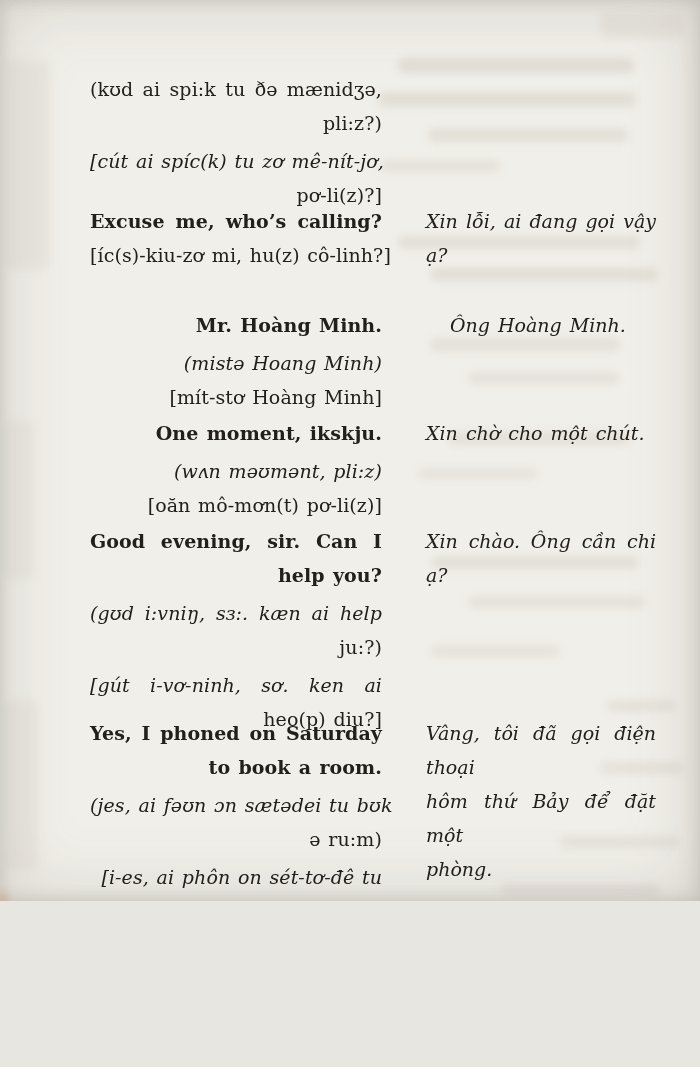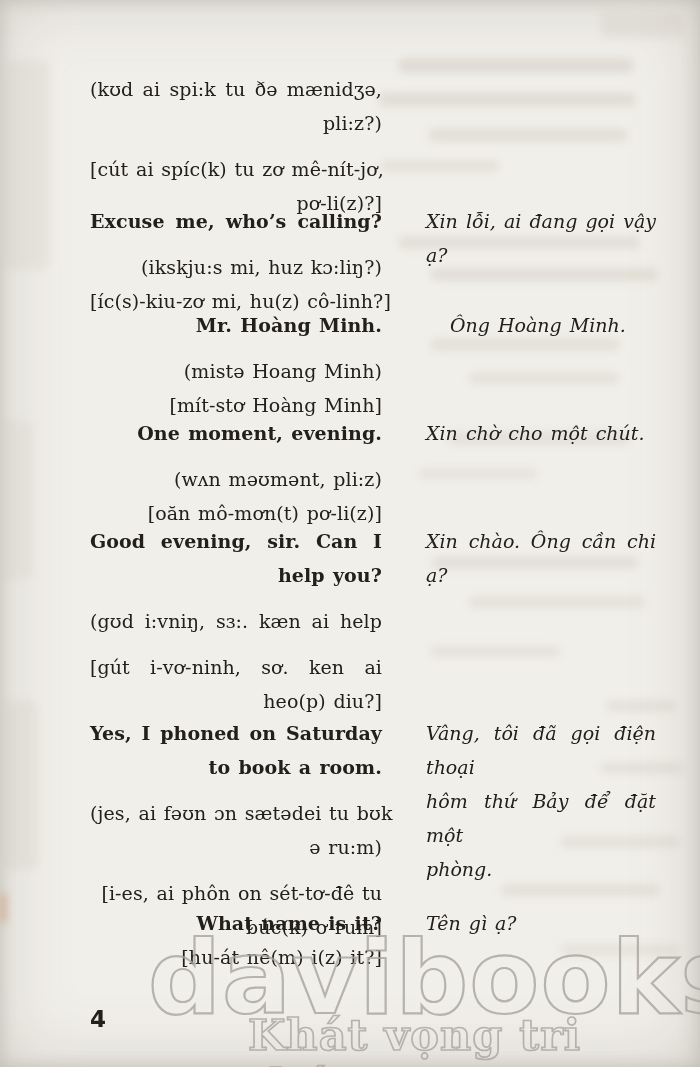--- a/index.html
+++ b/index.html
@@ -8,21 +8,21 @@
     --wm:#a9a59e;
   }
   html,body{margin:0;padding:0;}
   body{
     width:700px;height:1067px;
     font-family:"DejaVu Serif","Liberation Serif",serif;
     background:#e8e6e0;
   }
   .page{
     position:relative;
-    width:700px;height:1067px;
+    width:700px;height:901px;
     background:var(--paper);
     overflow:hidden;
     color:var(--ink);
     font-size:19px;
     box-shadow:inset 0 0 70px rgba(110,104,92,0.22), inset -6px 0 18px rgba(90,85,75,0.12), inset 4px 0 14px rgba(90,85,75,0.10);
   }
   
   .entry{
     position:absolute;
     left:90px; right:44px;
@@ -33,21 +33,21 @@
   .col-en{min-width:0;}
   .col-vi{min-width:0;}
   .line{
     line-height:34px;
     white-space:nowrap;
     word-spacing:1.5px;
     letter-spacing:0.1px;
     text-align:right;
   }
   .line.bold{font-weight:700;}
-  .line.g{margin-top:12px;}
+  .line.g{margin-top:4px;font-style:italic;}
   .line.j{
     white-space:normal;
     text-align:justify;
     text-align-last:justify;
   }
   .vline{
     line-height:34px;
     font-style:italic;
     white-space:nowrap;
     word-spacing:2px;
@@ -138,52 +138,52 @@
             <div class="line phon j">(kʊd ai spi:k tu ðə mænidʒə,</div>
             <div class="line phon">pli:z?)</div>
             <div class="line vphon g">[cút ai spíc(k) tu zơ mê-nít-jơ,</div>
             <div class="line vphon">pơ-li(z)?]</div>
           </div>
           <div class="col-vi"></div>
         </div>
         <div class="entry" style="top: 204px;">
           <div class="col-en">
             <div class="line bold j">Excuse me, who’s calling?</div>
-            <div class="line phon g">(ikskju:s mi, huz kɔ:liŋ?)</div>
             <div class="line vphon">[íc(s)-kiu-zơ mi, hu(z) cô-linh?]</div>
           </div>
           <div class="col-vi">
             <div class="vline j">Xin lỗi, ai đang gọi vậy ạ?</div>
           </div>
         </div>
         <div class="entry" style="top: 308px; gap: 28px;">
           <div class="col-en">
             <div class="line bold">Mr. Hoàng Minh.</div>
             <div class="line phon g">(mistə Hoang Minh)</div>
             <div class="line vphon">[mít-stơ Hoàng Minh]</div>
           </div>
           <div class="col-vi">
             <div class="vline">Ông Hoàng Minh.</div>
           </div>
         </div>
         <div class="entry" style="top: 416px;">
           <div class="col-en">
-            <div class="line bold">One moment, evening.</div>
+            <div class="line bold">One moment, ikskju.</div>
             <div class="line phon g">(wʌn məʊmənt, pli:z)</div>
             <div class="line vphon">[oăn mô-mơn(t) pơ-li(z)]</div>
           </div>
           <div class="col-vi">
             <div class="vline">Xin chờ cho một chút.</div>
           </div>
         </div>
         <div class="entry" style="top: 524px;">
           <div class="col-en">
             <div class="line bold j">Good evening, sir. Can I</div>
             <div class="line bold">help you?</div>
             <div class="line phon j g">(gʊd i:vniŋ, sɜ:. kæn ai help</div>
+            <div class="line phon">ju:?)</div>
             <div class="line vphon j g">[gút i-vơ-ninh, sơ. ken ai</div>
             <div class="line vphon">heo(p) diu?]</div>
           </div>
           <div class="col-vi">
             <div class="vline j">Xin chào. Ông cần chi ạ?</div>
           </div>
         </div>
         <div class="entry" style="top: 716px;">
           <div class="col-en">
             <div class="line bold j">Yes, I phoned on Saturday</div>

